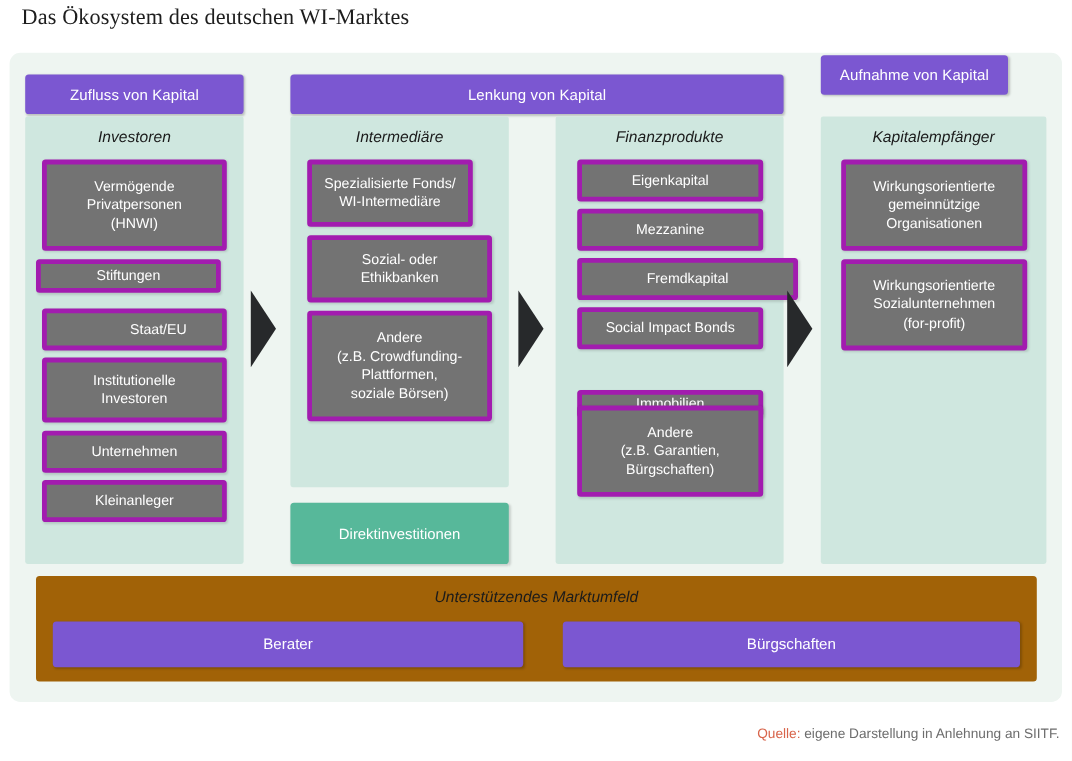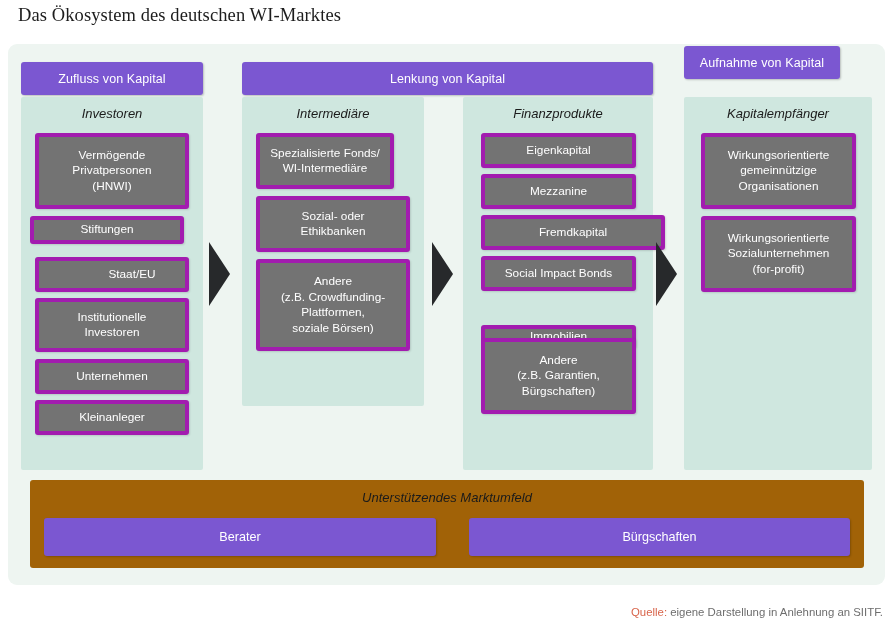--- a/index.html
+++ b/index.html
@@ -193,20 +193,21 @@
     <div class="chip" style="left:14px; top:36px; width:138px; height:56px; white-space:pre-line;">Spezialisierte Fonds/
 WI-Intermediäre</div>
     <div class="chip" style="left:14px; top:99px; width:154px; height:56px; white-space:pre-line;">Sozial- oder
 Ethikbanken</div>
     <div class="chip" style="left:14px; top:162px; width:154px; height:92px; white-space:pre-line;">Andere
 (z.B. Crowdfunding-
 Plattformen,
 soziale Börsen)</div>
   </div>
 
+  <div class="chip-teal" style="left:234px; top:375px; width:182px; height:51px;">Direktinvestitionen</div>
 
   <div class="panel" style="left:455px; top:53px; width:190px; height:373px;">
     <div class="panel-title">Finanzprodukte</div>
 
     <div class="chip" style="left:18px; top:36px; width:155px; height:35px; white-space:pre-line;">Eigenkapital</div>
     <div class="chip" style="left:18px; top:77px; width:155px; height:35px; white-space:pre-line;">Mezzanine</div>
     <div class="chip" style="left:18px; top:118px; width:184px; height:35px; white-space:pre-line;">Fremdkapital</div>
     <div class="chip" style="left:18px; top:159px; width:155px; height:35px; white-space:pre-line;">Social Impact Bonds</div>
     <div class="chip" style="left:18px; top:200px; width:155px; height:23px; white-space:pre-line;margin-top:28px;">Immobilien</div>
     <div class="chip" style="left:18px; top:241px; width:155px; height:76px; white-space:pre-line;">Andere

